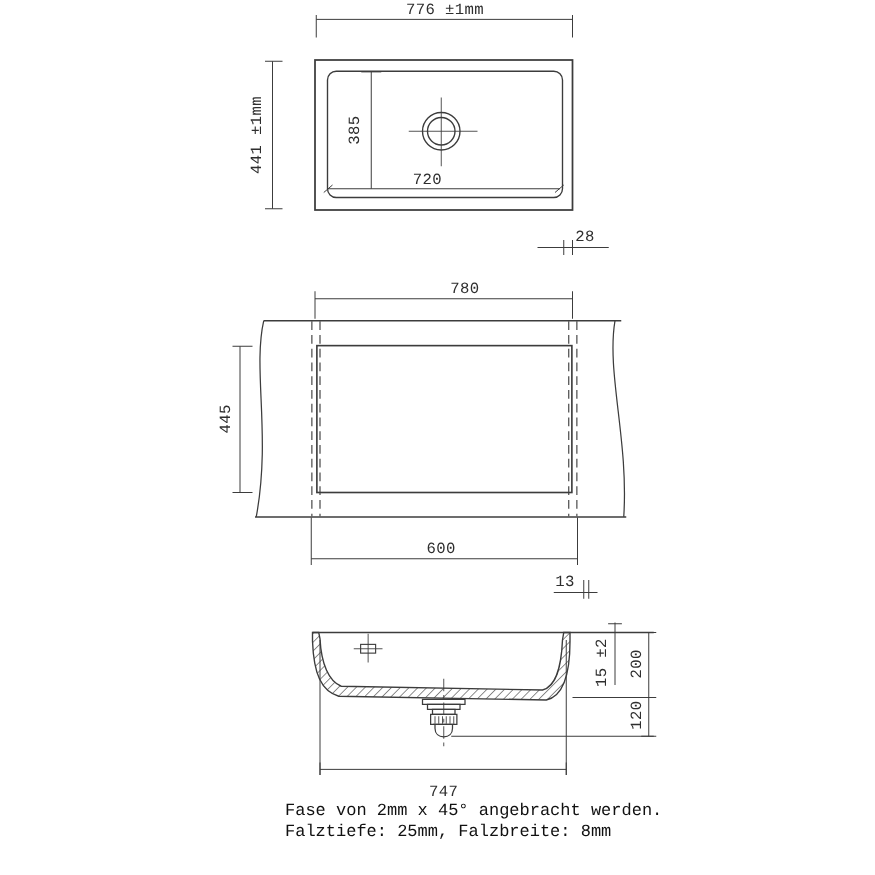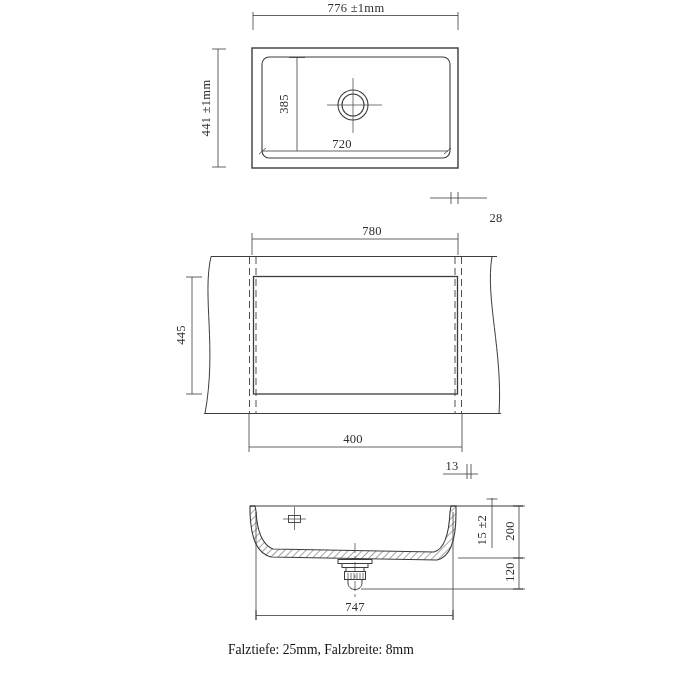--- a/index.html
+++ b/index.html
@@ -1,17 +1,17 @@
 <!DOCTYPE html>
 <html><head>
 <meta charset="utf-8">
 <style>
   html,body{margin:0;padding:0;background:#ffffff;}
   #stage{position:relative;width:611px;height:700px;background:#ffffff;overflow:hidden;
-         font-family:Liberation Serif, serif;}
+         font-family:Liberation Mono, monospace;}
   #linework{position:absolute;left:0;top:0;}
   .dim{position:absolute;transform:translate(-50%,-50%);font-size:12.5px;color:#2e2e2e;
        white-space:nowrap;letter-spacing:0.3px;}
   .dim.v{transform:translate(-50%,-50%) rotate(-90deg);}
   #notes{position:absolute;left:228px;top:641px;font-size:13.6px;line-height:17px;color:#111;
          white-space:nowrap;}
 </style>
 </head>
 <body>
 
@@ -122,29 +122,30 @@
       <g stroke-width="0.8">
         <path d="M256 512 V620 M453 512 V620 M256 615.5 H453 M256 610 V620 M453 610 V620"></path>
       </g>
     </g>
   </svg>
 
   <div class="dim" style="left:356px;top:8px;">776 ±1mm</div>
   <div class="dim v" style="left:206px;top:108px;">441 ±1mm</div>
   <div class="dim v" style="left:284px;top:104px;">385</div>
   <div class="dim" style="left:342px;top:144px;">720</div>
-  <div class="dim" style="left:496px;top:190px;margin-top:28px;">28</div>
+  <div class="dim" style="left:468px;top:190px;">28</div>
 
   <div class="dim" style="left:372px;top:231px;">780</div>
   <div class="dim v" style="left:181px;top:335px;">445</div>
-  <div class="dim" style="left:353px;top:439px;">400</div>
+  <div class="dim" style="left:353px;top:439px;">600</div>
   <div class="dim" style="left:452px;top:466px;">13</div>
 
   <div class="dim v" style="left:482px;top:530px;">15 ±2</div>
   <div class="dim v" style="left:510px;top:531px;">200</div>
   <div class="dim v" style="left:510px;top:572px;">120</div>
-  <div class="dim" style="left:355px;top:607px;">747</div>
+  <div class="dim" style="left:355px;top:634px;">747</div>
 
   <div id="notes">
+    <div>Fase von 2mm x 45° angebracht werden.</div>
     <div>Falztiefe: 25mm, Falzbreite: 8mm</div>
   </div>
 
 </div>
 
 </body></html>

